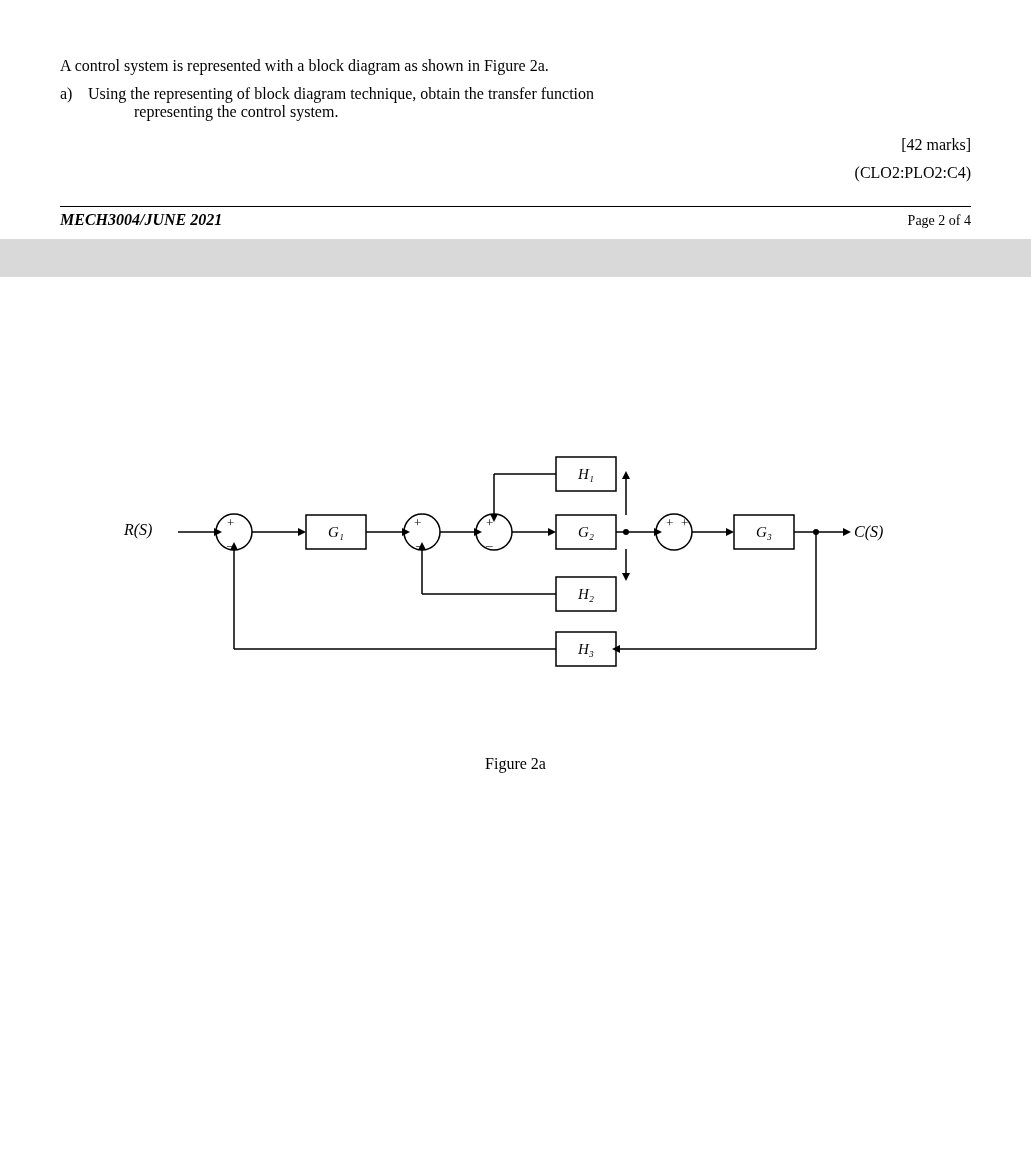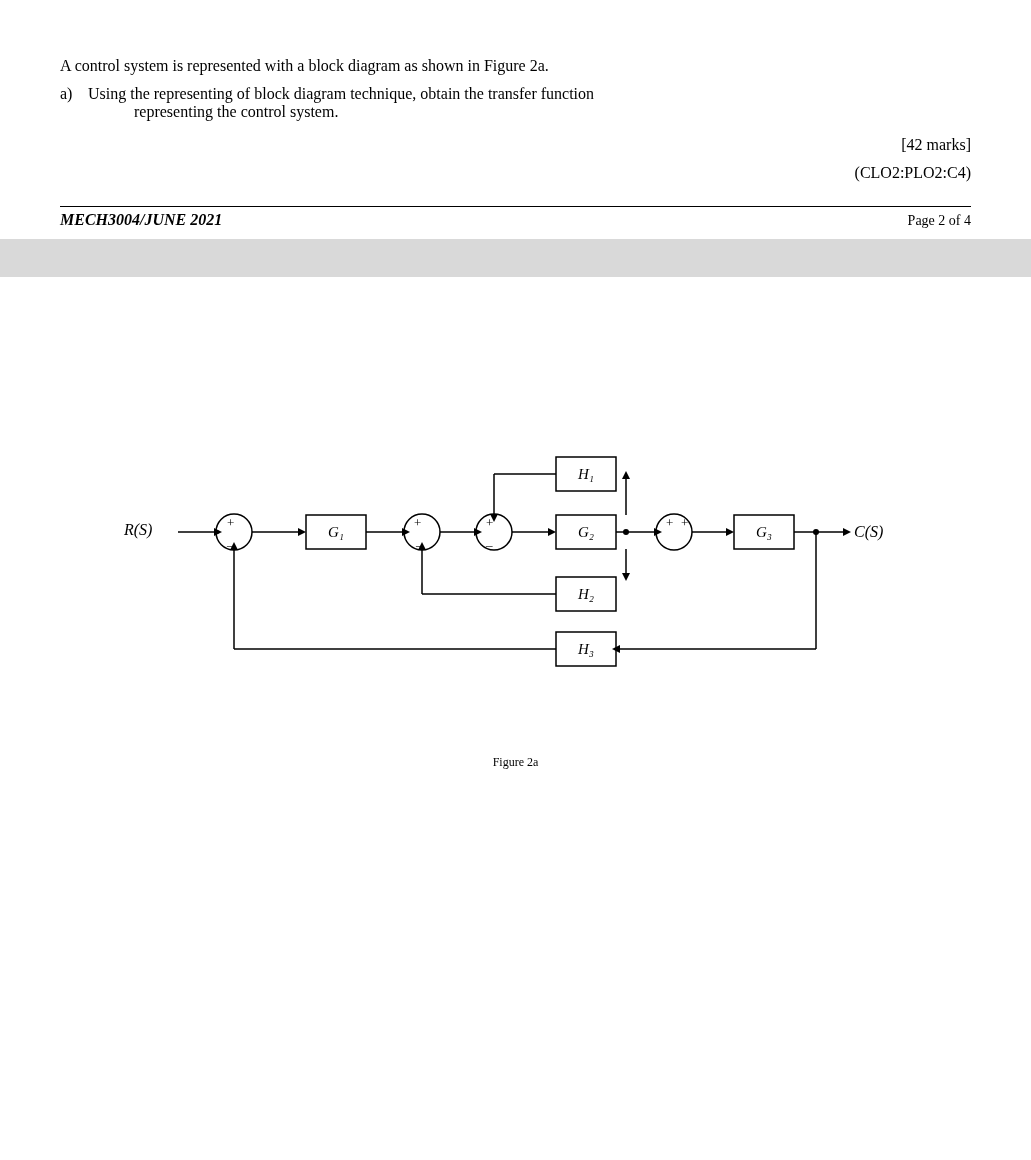--- a/index.html
+++ b/index.html
@@ -55,21 +55,21 @@
       margin-bottom: 0;
     }
     .diagram-section {
       margin-top: 40px;
       display: flex;
       flex-direction: column;
       align-items: center;
     }
     .figure-caption {
       margin-top: 18px;
-      font-size: 12px;
+      font-size: 16px;
       text-align: center;
     }
 
     
     .block-diagram {
       width: 820px;
       height: 420px;
     }
 
     

